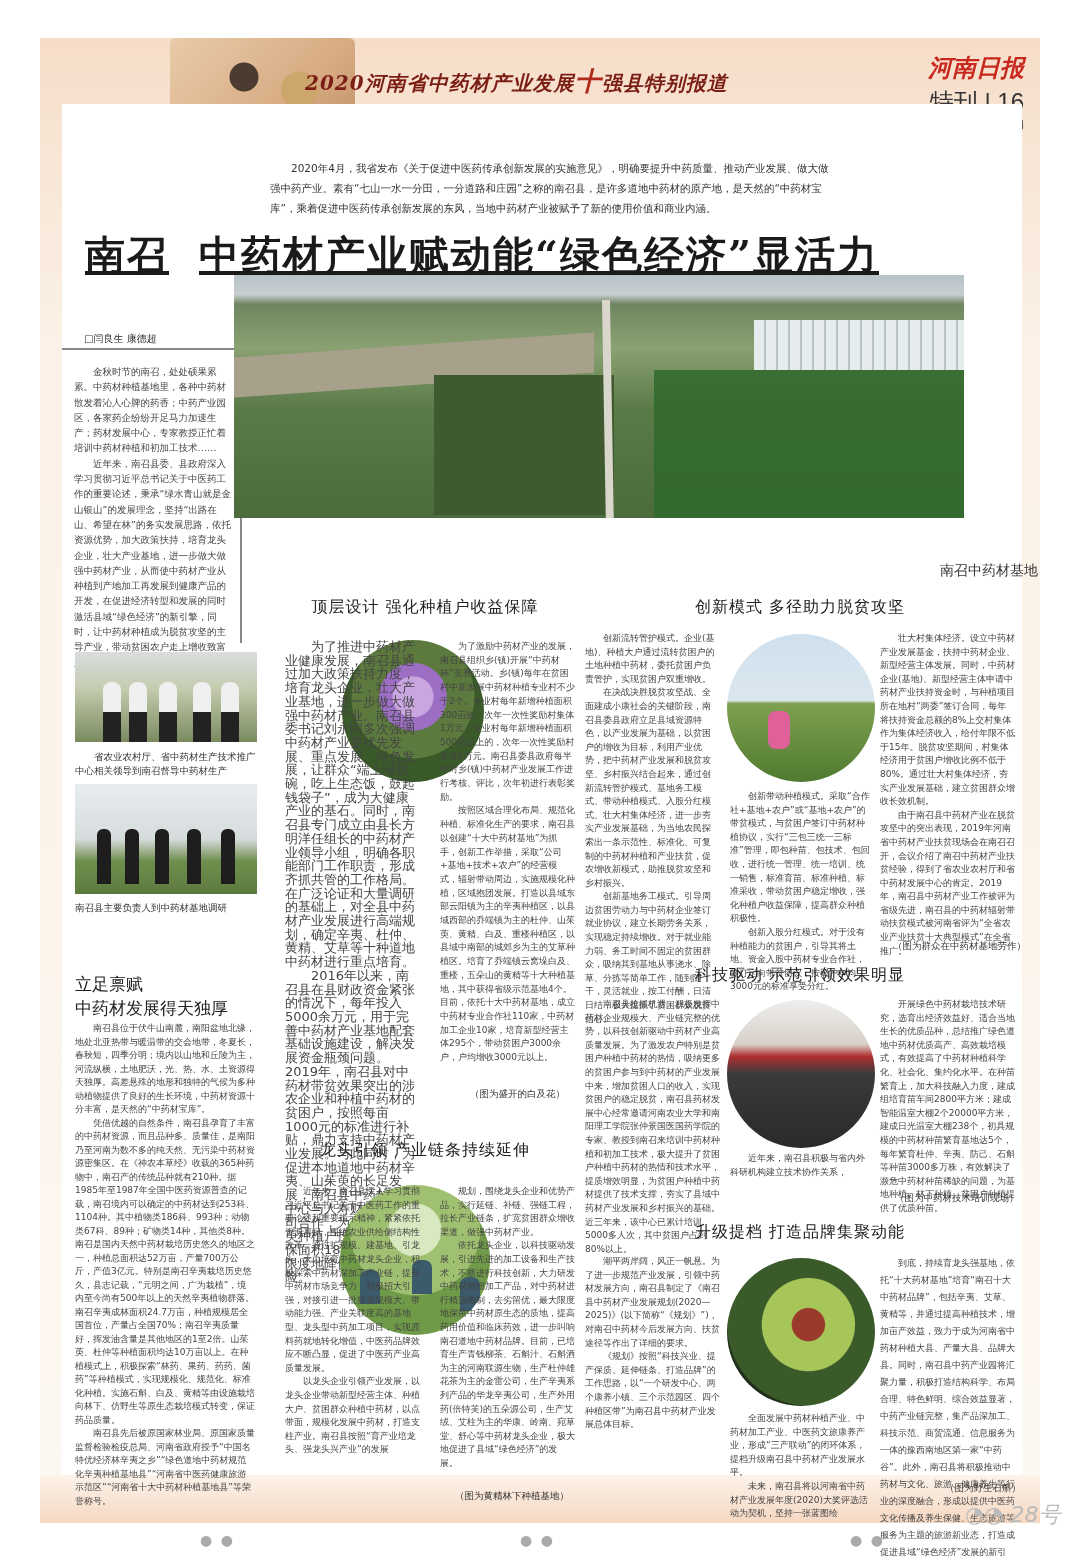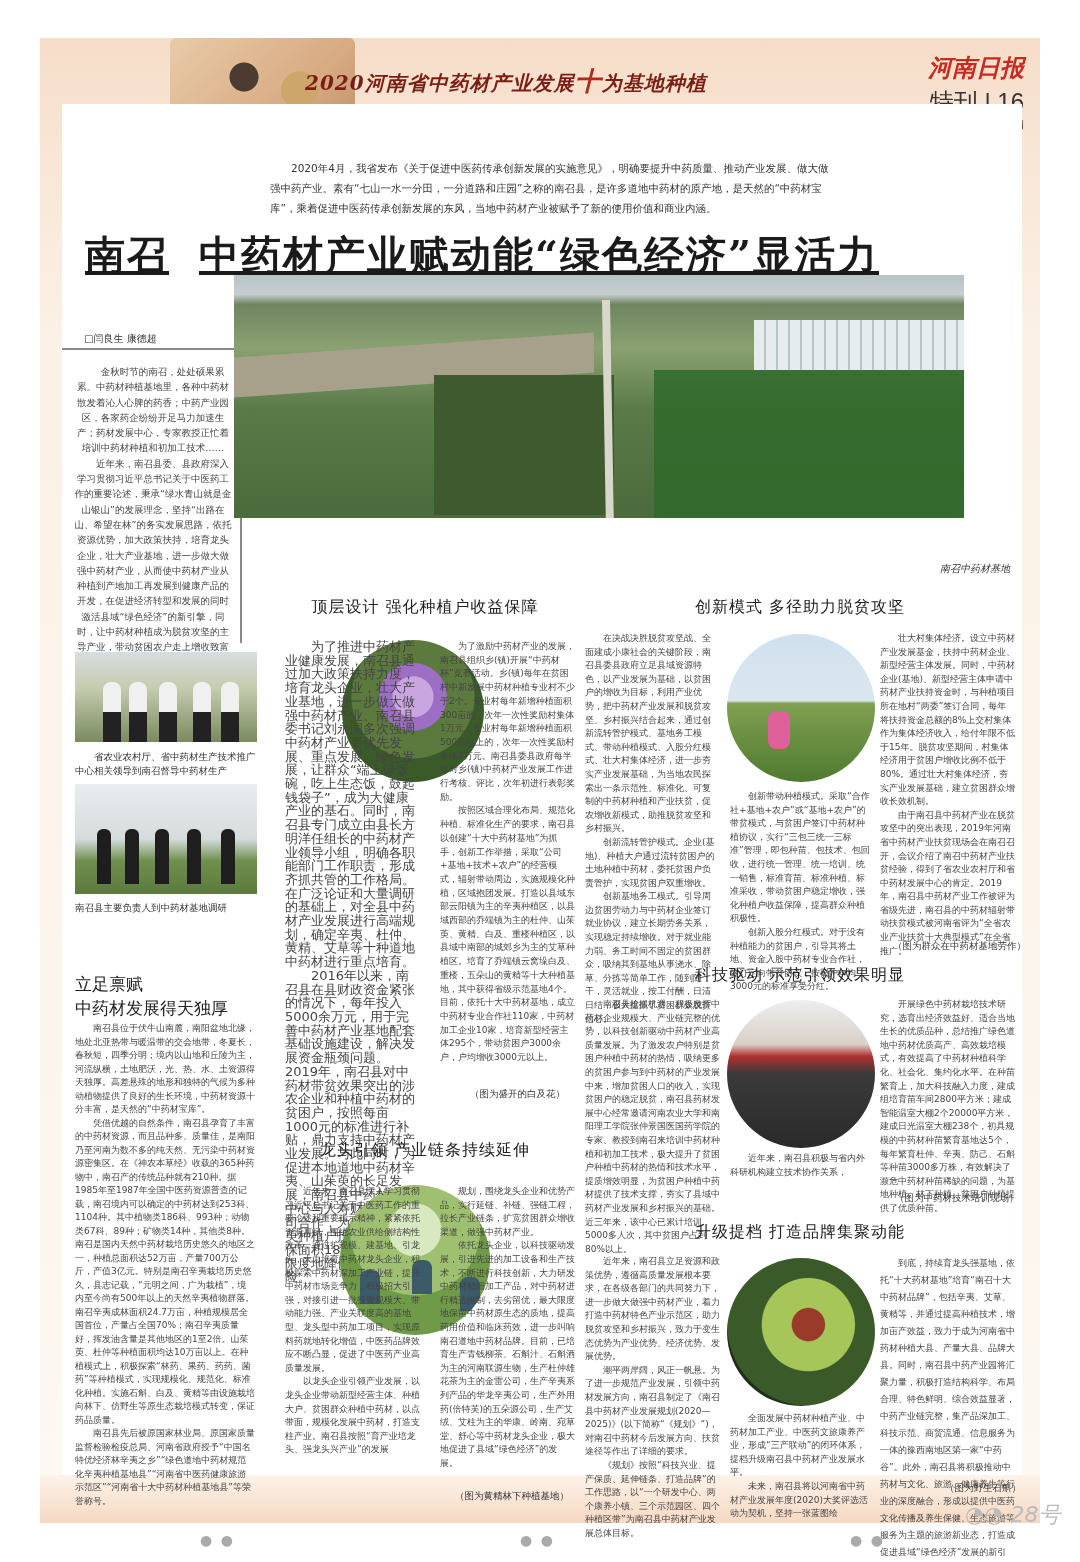--- a/index.html
+++ b/index.html
@@ -40,21 +40,21 @@
   .intro-box p { text-indent: 2em; }
 
   .hero-photo { position: absolute; left: 234px; top: 275px; width: 730px; height: 243px; overflow: hidden;
     background: linear-gradient(180deg, #b8c4c8 0%, #c7ced0 8%, #6f8560 12%, #8aa172 30%, #5a7a48 55%, #4b6b3c 100%); }
   .hero-photo .field1 { position: absolute; left: 0; top: 70px; width: 360px; height: 40px; background: #a7a18c; transform: skewY(-4deg); }
   .hero-photo .field2 { position: absolute; left: 200px; top: 100px; width: 180px; height: 140px; background: #3f5a2f; }
   .hero-photo .road { position: absolute; left: 370px; top: 25px; width: 8px; height: 230px; background: #d9d6cc; transform: rotate(-1deg); }
   .hero-photo .field3 { position: absolute; left: 420px; top: 95px; width: 330px; height: 150px; background: #2f6a2a; opacity: .85; }
   .hero-photo .greenhouses { position: absolute; left: 520px; top: 45px; width: 210px; height: 50px;
     background: repeating-linear-gradient(90deg, #e6ebee 0 10px, #b9c3c8 10px 12px); }
-  .hero-caption { position: absolute; left: 900px; top: 525px; font-size: 10px; color: #333; font-style: italic; }
+  .hero-caption { position: absolute; left: 900px; top: 525px; font-size: 14px; color: #333; }
 
   .col-photos { position: absolute; left: 22px; top: 612px; width: 182px; }
   .photo-a { width: 182px; height: 90px; background: linear-gradient(180deg, #d9dde0 0%, #c5ccb0 40%, #7a8a5e 100%); position: relative; overflow: hidden; }
   .photo-a .person { position: absolute; bottom: 0; width: 18px; height: 60px; background: #f0f0f0; border-radius: 8px 8px 0 0; border-bottom: 30px solid #222; }
   .photo-cap1 { font-size: 9.5px; line-height: 14px; color: #333; margin: 8px 0 6px; text-indent: 2em; }
   .photo-b { width: 182px; height: 110px; background: linear-gradient(180deg, #e8eef0 0%, #d6dcdc 50%, #6f8f4e 70%, #5c7a3e 100%); position: relative; overflow: hidden; }
   .photo-b .person { position: absolute; bottom: 10px; width: 14px; height: 55px; background: #1e1e1e; border-radius: 6px 6px 0 0; }
   .photo-cap2 { font-size: 9.5px; color: #333; margin-top: 8px; }
 
   .side-h { position: absolute; left: 22px; top: 935px; font-size: 17px; line-height: 24px; color: #222; }
@@ -78,39 +78,39 @@
 
   .watermark { position: absolute; left: 930px; top: 1500px; font-size: 22px; color: #bbb; font-style: italic; }
   .dots { position: absolute; font-size: 14px; color: #aaa; letter-spacing: 2px; }
 </style>
 </head>
 <body>
 
 <div class="page">
   <div class="herbs-deco"></div>
   <div class="series-title">
-    <span>2020河南省中药材产业发展</span><span class="big">十</span><span>为基地种植</span>
+    <span>2020河南省中药材产业发展</span><span class="big">十</span><span>强县特别报道</span>
   </div>
   <div class="paper-logo">河南日报</div>
   <div class="special">特刊 | 16</div>
   <div class="date-line">2020年10月29日 星期四</div>
   <div class="edition-name">南召篇</div>
 
   <div class="page-inner"></div>
   <div class="bottom-band"></div>
 </div>
 
 <p class="lead" style="left:270px;top:158px;width:560px;">2020年4月，我省发布《关于促进中医药传承创新发展的实施意见》，明确要提升中药质量、推动产业发展、做大做强中药产业。素有“七山一水一分田，一分道路和庄园”之称的南召县，是许多道地中药材的原产地，是天然的“中药材宝库”，乘着促进中医药传承创新发展的东风，当地中药材产业被赋予了新的使用价值和商业内涵。</p>
 
 <div class="headline" style="left:85px;top:228px;text-decoration:underline;">
   <span>南召</span><span class="sub">中药材产业赋动能“绿色经济”显活力</span>
 </div>
 
 <div class="byline" style="left:84px;top:332px;">□闫良生 康德超</div>
-<div class="intro-box" style="left:62px;top:348px;text-align:center;">
+<div class="intro-box" style="left:62px;top:348px;">
   <p>金秋时节的南召，处处硕果累累。中药材种植基地里，各种中药材散发着沁人心脾的药香；中药产业园区，各家药企纷纷开足马力加速生产；药材发展中心，专家教授正忙着培训中药材种植和初加工技术……</p>
   <p>近年来，南召县委、县政府深入学习贯彻习近平总书记关于中医药工作的重要论述，秉承“绿水青山就是金山银山”的发展理念，坚持“出路在山、希望在林”的务实发展思路，依托资源优势，加大政策扶持，培育龙头企业，壮大产业基地，进一步做大做强中药材产业，从而使中药材产业从种植到产地加工再发展到健康产品的开发，在促进经济转型和发展的同时激活县域“绿色经济”的新引擎，同时，让中药材种植成为脱贫攻坚的主导产业，带动贫困农户走上增收致富之路。</p>
 </div>
 
 <div class="hero-photo">
   <div class="field1"></div>
     <div class="field2"></div>
     <div class="road"></div>
     <div class="field3"></div>
     <div class="greenhouses"></div>
@@ -153,22 +153,22 @@
   <p>2016年以来，南召县在县财政资金紧张的情况下，每年投入5000余万元，用于完善中药材产业基地配套基础设施建设，解决发展资金瓶颈问题。2019年，南召县对中药材带贫效果突出的涉农企业和种植中药材的贫困户，按照每亩1000元的标准进行补贴，鼎力支持中药材产业发展。与此同时，为促进本地道地中药材辛夷、山茱萸的长足发展，南召县中药材发展中心与人寿财产保险公司合作，为辛夷、山茱萸种植户投保，累计投保面积18万多亩，最大限度地降低产业发展风险。</p>
 </div>
 <div class="art-col" style="left:440px;top:640px;width:135px;font-size:9px;line-height:13.7px;">
   <p>为了激励中药材产业的发展，南召县组织乡(镇)开展“中药材杯”竞赛活动。乡(镇)每年在贫困村中新发展中药材种植专业村不少于2个。专业村每年新增种植面积300亩的，次年一次性奖励村集体1万元；专业村每年新增种植面积500亩以上的，次年一次性奖励村集体2万元。南召县委县政府每半年对乡(镇)中药材产业发展工作进行考核、评比，次年初进行表彰奖励。</p>
   <p>按照区域合理化布局、规范化种植、标准化生产的要求，南召县以创建“十大中药材基地”为抓手，创新工作举措，采取“公司+基地+技术+农户”的经营模式，辐射带动周边，实施规模化种植，区域抱团发展。打造以县域东部云阳镇为主的辛夷种植区，以县域西部的乔端镇为主的杜仲、山茱萸、黄精、白及、重楼种植区，以县域中南部的城郊乡为主的艾草种植区。培育了乔端镇云窝垛白及、重楼，五朵山的黄精等十大种植基地，其中获得省级示范基地4个。目前，依托十大中药材基地，成立中药材专业合作社110家，中药材加工企业10家，培育新型经营主体295个，带动贫困户3000余户，户均增收3000元以上。</p>
 </div>
 <div class="art-cap" style="left:470px;top:1088px;">（图为盛开的白及花）</div>
 
 <div class="art-title" style="left:580px;top:597px;width:440px;">创新模式 多径助力脱贫攻坚</div>
 <div class="art-col" style="left:585px;top:632px;width:130px;font-size:9px;line-height:13.6px;">
+  <p>创新流转管护模式。企业(基地)、种植大户通过流转贫困户的土地种植中药材，委托贫困户负责管护，实现贫困户双重增收。</p>
   <p>在决战决胜脱贫攻坚战、全面建成小康社会的关键阶段，南召县委县政府立足县域资源特色，以产业发展为基础，以贫困户的增收为目标，利用产业优势，把中药材产业发展和脱贫攻坚、乡村振兴结合起来，通过创新流转管护模式、基地务工模式、带动种植模式、入股分红模式、壮大村集体经济，进一步夯实产业发展基础，为当地农民探索出一条示范性、标准化、可复制的中药材种植和产业扶贫，促农增收新模式，助推脱贫攻坚和乡村振兴。</p>
-  <p>创新流转管护模式。企业(基地)、种植大户通过流转贫困户的土地种植中药材，委托贫困户负责管护，实现贫困户双重增收。</p>
   <p>创新基地务工模式。引导周边贫困劳动力与中药材企业签订就业协议，建立长期劳务关系，实现稳定持续增收。对于就业能力弱、务工时间不固定的贫困群众，吸纳其到基地从事浇水、除草、分拣等简单工作，随到随干，灵活就业，按工付酬，日清日结，极大提振了贫困群众脱贫信心。</p>
 </div>
 <div class="circle c-field" style="left:727px;top:634px;width:148px;height:148px;">
     <span class="girl"></span>
   </div>
 <div class="art-col" style="left:730px;top:790px;width:140px;font-size:9px;line-height:13.6px;">
   <p>创新带动种植模式。采取“合作社+基地+农户”或“基地+农户”的带贫模式，与贫困户签订中药材种植协议，实行“三包三统一三标准”管理，即包种苗、包技术、包回收，进行统一管理、统一培训、统一销售，标准育苗、标准种植、标准采收，带动贫困户稳定增收，强化种植户收益保障，提高群众种植积极性。</p>
   <p>创新入股分红模式。对于没有种植能力的贫困户，引导其将土地、资金入股中药材专业合作社，签订定向带贫协议，按照户年均3000元的标准享受分红。</p>
 </div>
 <div class="art-col" style="left:880px;top:632px;width:135px;font-size:9px;line-height:13.6px;">
@@ -201,21 +201,20 @@
   <p>以龙头企业引领产业发展，以龙头企业带动新型经营主体、种植大户、贫困群众种植中药材，以点带面，规模化发展中药材，打造支柱产业。南召县按照“育产业培龙头、强龙头兴产业”的发展</p>
 </div>
 <div class="art-col" style="left:440px;top:1185px;width:135px;font-size:9px;line-height:13.6px;">
   <p>规划，围绕龙头企业和优势产品，实行延链、补链、强链工程，拉长产业链条，扩宽贫困群众增收渠道，做强中药材产业。</p>
   <p>依托龙头企业，以科技驱动发展，引进先进的加工设备和生产技术，不断进行科技创新，大力研发中药材精细加工产品，对中药材进行精选炮制，去劣留优，最大限度地保留中药材原生态的质地，提高药用价值和临床药效，进一步叫响南召道地中药材品牌。目前，已培育生产青钱柳茶、石斛汁、石斛酒为主的河南联源生物，生产杜仲雄花茶为主的金雷公司，生产辛夷系列产品的华龙辛夷公司，生产外用药(倍特芙)的五朵源公司，生产艾绒、艾柱为主的华康、岭南、宛草堂、舒心等中药材龙头企业，极大地促进了县域“绿色经济”的发展。</p>
 </div>
 <div class="art-cap" style="left:455px;top:1490px;">（图为黄精林下种植基地）</div>
 
 <div class="art-title" style="left:580px;top:1222px;width:440px;">升级提档 打造品牌集聚动能</div>
 <div class="art-col" style="left:585px;top:1255px;width:135px;font-size:9px;line-height:13.6px;">
-  <p>近年来，南召县立足资源和政策优势，遵循高质量发展根本要求，在各级各部门的共同努力下，进一步做大做强中药材产业，着力打造中药材特色产业示范区，助力脱贫攻坚和乡村振兴，致力于变生态优势为产业优势、经济优势、发展优势。</p>
   <p>潮平两岸阔，风正一帆悬。为了进一步规范产业发展，引领中药材发展方向，南召县制定了《南召县中药材产业发展规划(2020—2025)》(以下简称“《规划》”)，对南召中药材今后发展方向、扶贫途径等作出了详细的要求。</p>
   <p>《规划》按照“科技兴业、提产保质、延伸链条、打造品牌”的工作思路，以“一个研发中心、两个康养小镇、三个示范园区、四个种植区带”为南召县中药材产业发展总体目标。</p>
 </div>
 <div class="circle c-dendro" style="left:727px;top:1258px;width:148px;height:148px;"></div>
 <div class="art-col" style="left:730px;top:1412px;width:140px;font-size:9px;line-height:13.6px;">
   <p>全面发展中药材种植产业、中药材加工产业、中医药文旅康养产业，形成“三产联动”的闭环体系，提档升级南召县中药材产业发展水平。</p>
   <p>未来，南召县将以河南省中药材产业发展年度(2020)大奖评选活动为契机，坚持一张蓝图绘</p>
 </div>
 <div class="art-col" style="left:880px;top:1255px;width:135px;font-size:9px;line-height:17px;">
   <p>到底，持续育龙头强基地，依托“十大药材基地”培育“南召十大中药材品牌”，包括辛夷、艾草、黄精等，并通过提高种植技术，增加亩产效益，致力于成为河南省中药材种植大县、产量大县、品牌大县。同时，南召县中药产业园将汇聚力量，积极打造结构科学、布局合理、特色鲜明、综合效益显著，中药产业链完整，集产品深加工、科技示范、商贸流通、信息服务为一体的豫西南地区第一家“中药谷”。此外，南召县将积极推动中药材与文化、旅游、健康养生等行业的深度融合，形成以提供中医药文化传播及养生保健、生态旅游等服务为主题的旅游新业态，打造成促进县域“绿色经济”发展的新引擎。</p>

